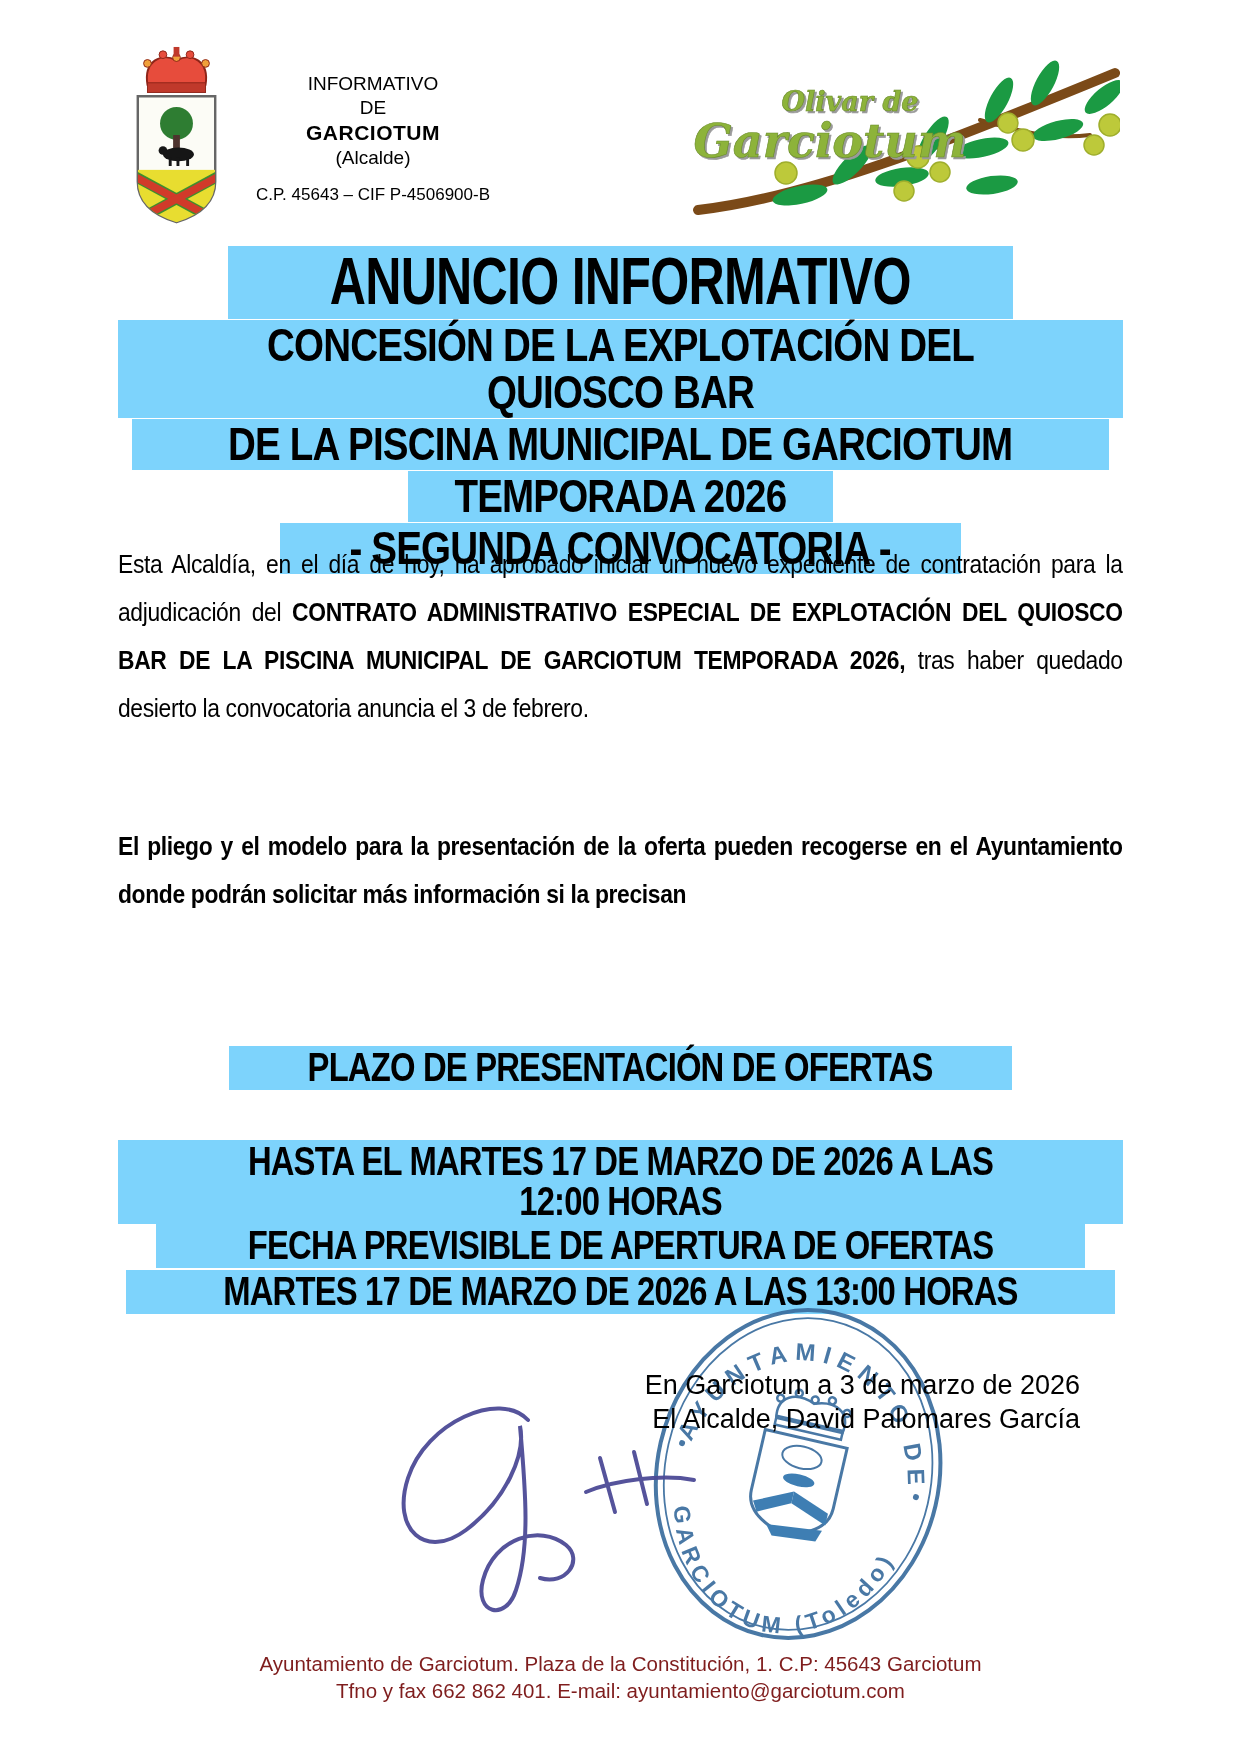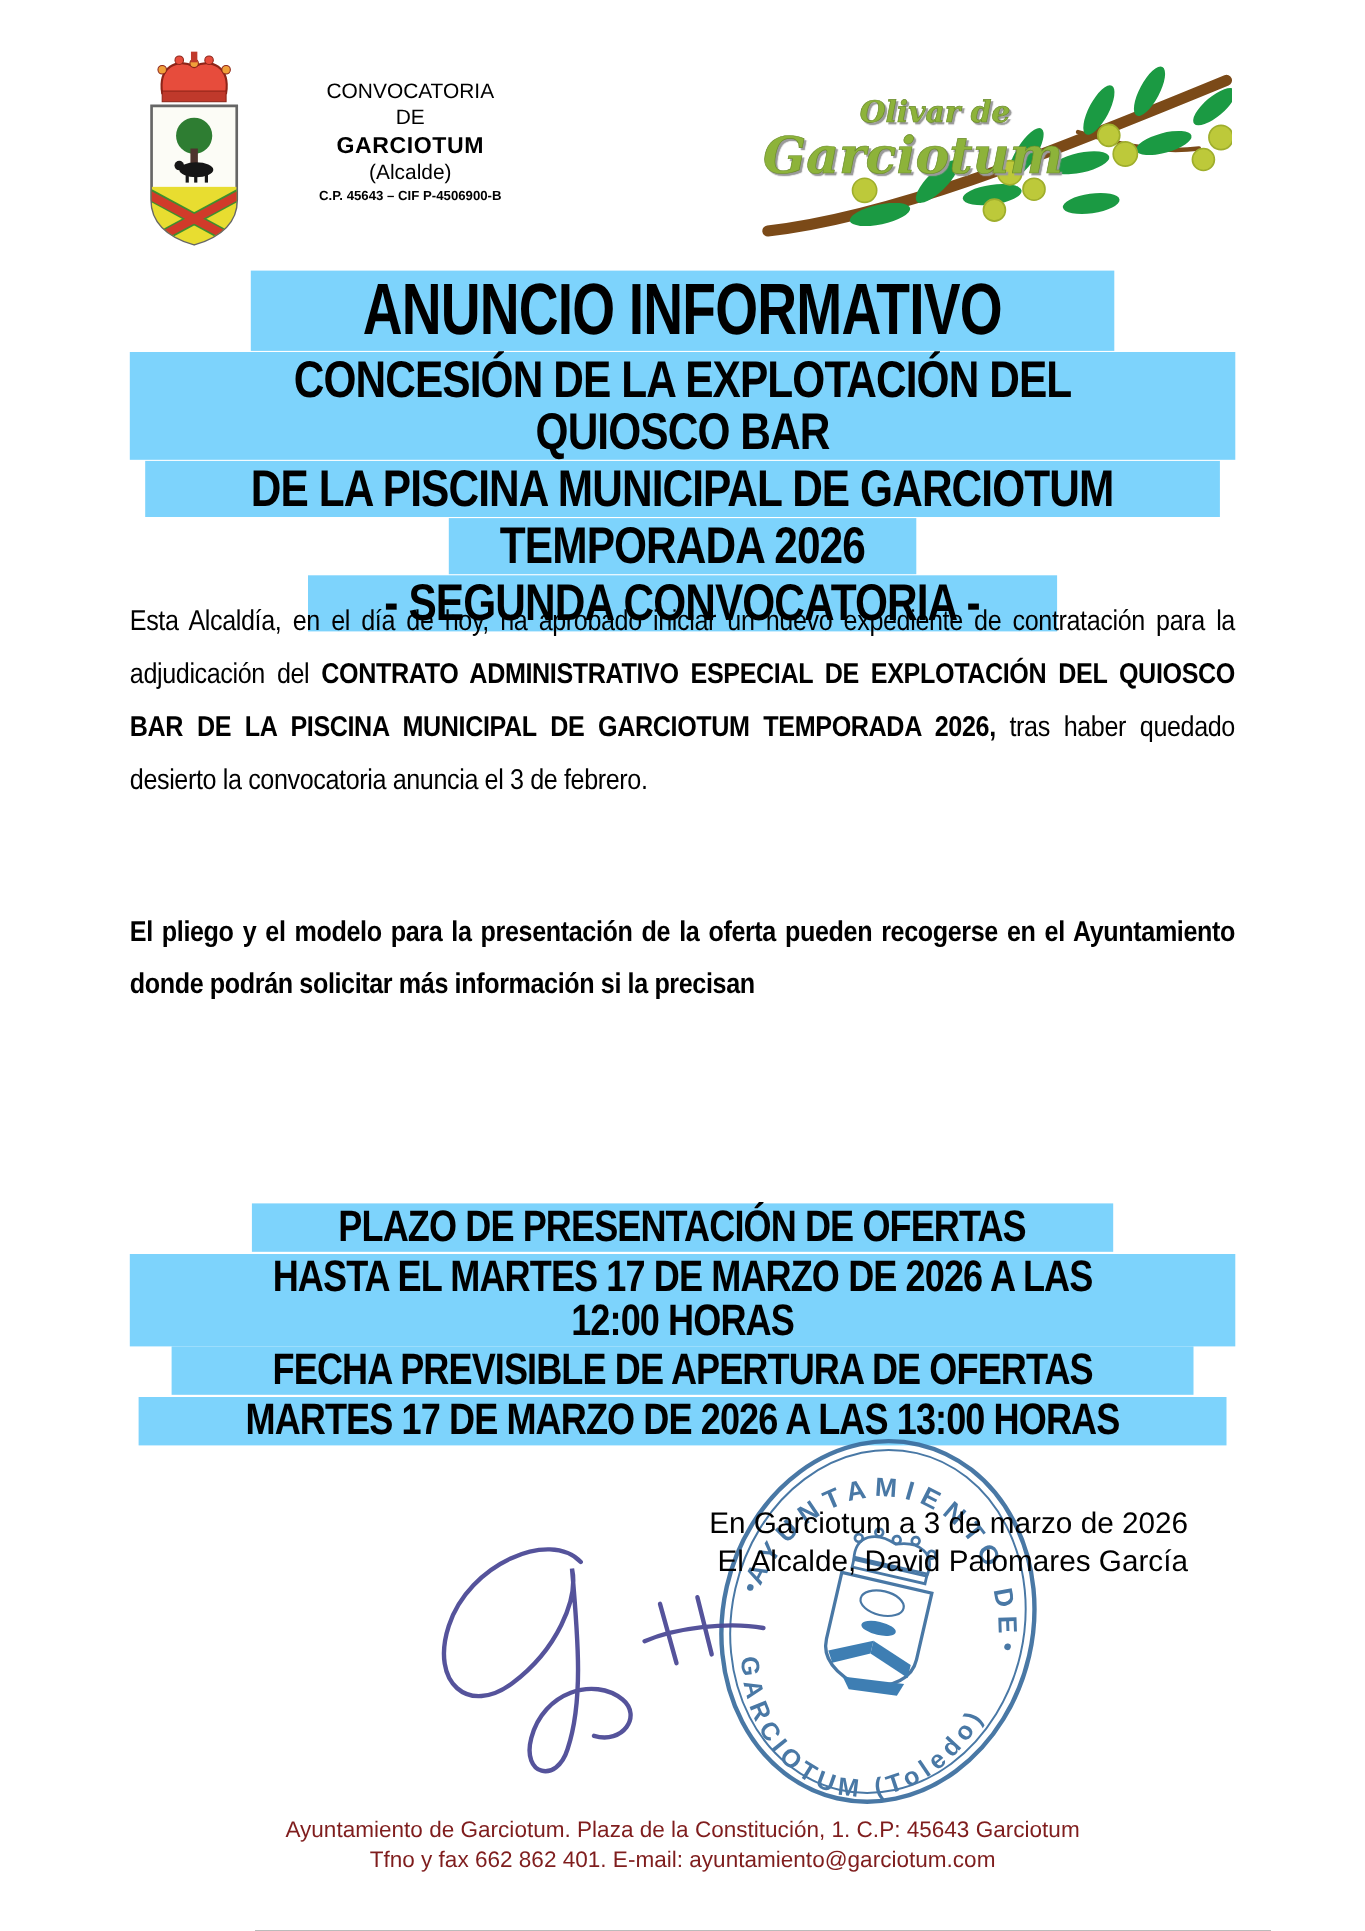--- a/index.html
+++ b/index.html
@@ -7,21 +7,21 @@
     position:relative;width:1241px;height:1755px;background:#ffffff;
     margin:0 auto;overflow:hidden;
     font-family:"Liberation Sans",sans-serif;color:#000;
   }
   .abs{position:absolute;}
   
   .org-block{left:253px;top:72px;width:240px;text-align:center;line-height:1.25;}
   .org-l1,.org-l2{font-size:19px;}
   .org-l3{font-size:21px;font-weight:bold;letter-spacing:.5px;}
   .org-l4{font-size:19px;}
-  .org-l5{font-size:12px;margin-top:1px;font-weight:bold;}
+  .org-l5{font-size:17px;margin-top:14px;}
   
   .title-block{left:118px;top:246px;width:1005px;text-align:center;}
   .tline{text-align:center;}
   .hl{background:#7dd3fc;display:inline-block;padding:1px 10px 3px 10px;}
   .cond{display:inline-block;transform-origin:center;font-weight:bold;letter-spacing:-1px;}
   .t1 .cond{font-size:66px;transform:scaleX(.76);line-height:1.05;}
   .t2 .cond{font-size:47px;transform:scaleX(.82);line-height:1.0;}
   .title-block .tline{margin-bottom:1px;}
   
   .para{left:118px;width:1143px;transform:scaleX(.879);transform-origin:0 0;
@@ -75,21 +75,21 @@
     <g clip-path="url(#shieldclip)">
       <rect x="10" y="128" width="80" height="60" fill="#e8dd30"></rect>
       <path d="M2,132 L98,184" stroke="#3e8e2f" stroke-width="11"></path>
       <path d="M2,184 L98,132" stroke="#3e8e2f" stroke-width="11"></path>
       <path d="M2,158 L98,158" stroke="#d13a2a" stroke-width="8" transform="rotate(28 50 158)"></path>
       <path d="M2,158 L98,158" stroke="#d13a2a" stroke-width="8" transform="rotate(-28 50 158)"></path>
     </g>
   </svg>
 
   <div class="abs org-block">
-    <div class="org-l1">CONVOCATORIA</div>
+    <div class="org-l1">INFORMATIVO</div>
     <div class="org-l2">DE</div>
     <div class="org-l3">GARCIOTUM</div>
     <div class="org-l4">(Alcalde)</div>
     <div class="org-l5">C.P. 45643 – CIF P-4506900-B</div>
   </div>
 
   <svg class="abs" style="left:690px;top:45px;" width="430" height="175" viewBox="0 0 430 175">
 
     <path d="M8,165 C120,152 250,100 425,28" fill="none" stroke="#7b4a18" stroke-width="10" stroke-linecap="round"></path>
     <path d="M290,75 C325,85 360,95 400,90" fill="none" stroke="#7b4a18" stroke-width="4" stroke-linecap="round"></path>
@@ -131,21 +131,21 @@
     <div class="tline t2"><span class="hl"><span class="cond">TEMPORADA 2026</span></span></div>
     <div class="tline t2"><span class="hl"><span class="cond">- SEGUNDA CONVOCATORIA -</span></span></div>
   </div>
 
   <div class="abs para para1">
     <span>Esta Alcaldía, en el día de hoy, ha aprobado iniciar un nuevo expediente de contratación para la adjudicación del </span><span style="font-weight:bold">CONTRATO ADMINISTRATIVO ESPECIAL DE EXPLOTACIÓN DEL QUIOSCO BAR DE LA PISCINA MUNICIPAL DE GARCIOTUM TEMPORADA 2026,</span><span> tras haber quedado desierto la convocatoria anuncia el 3 de febrero.</span>
   </div>
 
   <div class="abs para para2">El pliego y el modelo para la presentación de la oferta pueden recogerse en el Ayuntamiento donde podrán solicitar más información si la precisan</div>
 
-  <div class="abs dl" style="top:1094px;">
+  <div class="abs dl" style="top:1046px;">
     <span class="hl"><span class="cond">PLAZO DE PRESENTACIÓN DE OFERTAS</span></span>
   </div>
   <div class="abs dl" style="top:1140px;">
     <span class="hl"><span class="cond">HASTA EL MARTES 17 DE MARZO DE 2026 A LAS 12:00 HORAS</span></span>
   </div>
   <div class="abs dl" style="top:1224px;">
     <span class="hl"><span class="cond">FECHA PREVISIBLE DE APERTURA DE OFERTAS</span></span>
   </div>
   <div class="abs dl" style="top:1270px;">
     <span class="hl"><span class="cond">MARTES 17 DE MARZO DE 2026 A LAS 13:00 HORAS</span></span>

